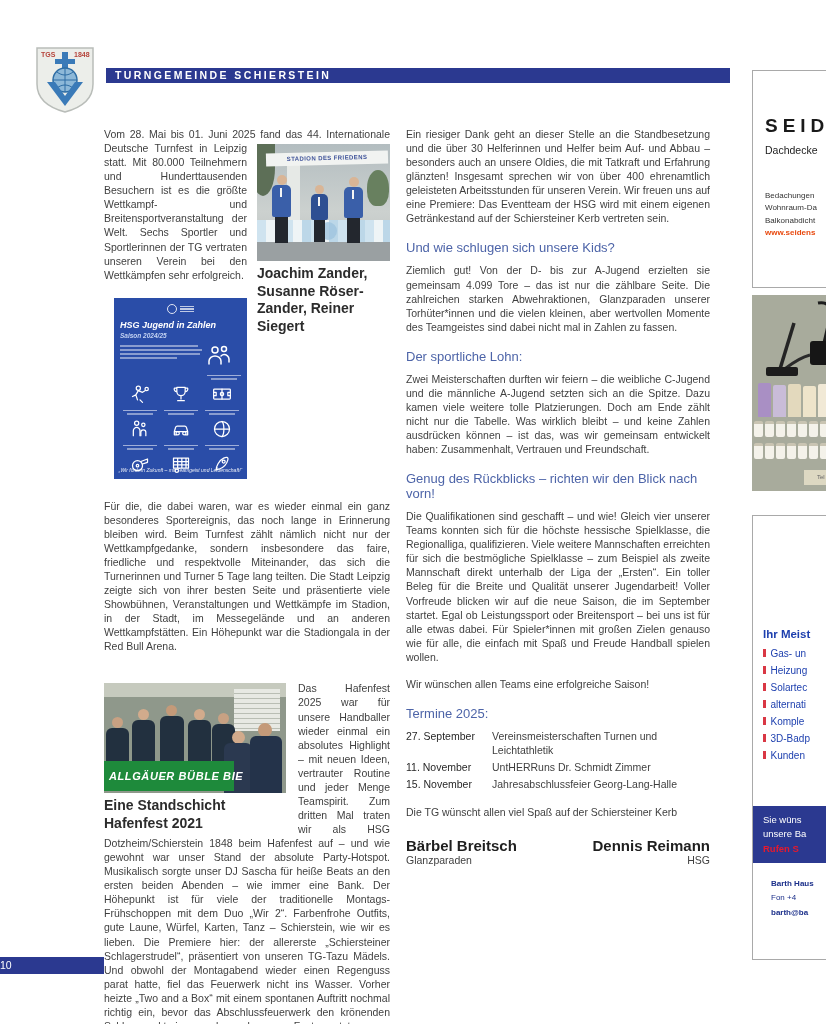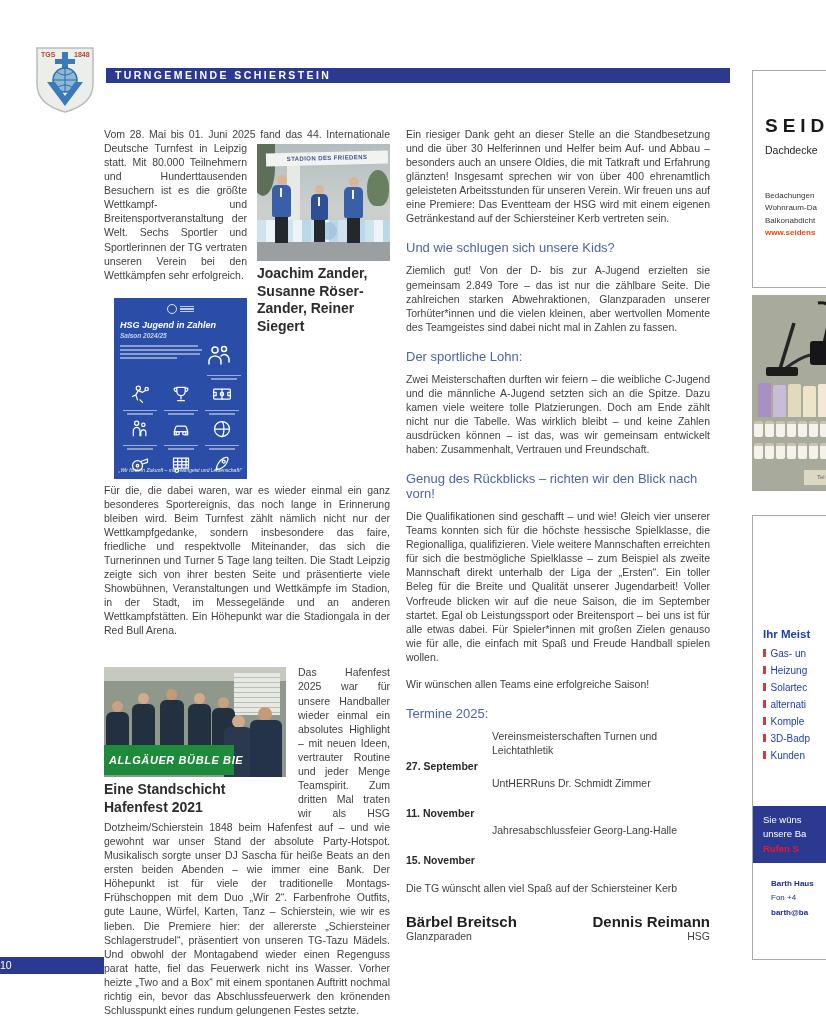--- a/index.html
+++ b/index.html
@@ -30,21 +30,21 @@
   .tree-r{position:absolute;left:110px;top:26px;width:22px;height:36px;background:#68805f;border-radius:50% 50% 40% 40%;}
   .fence{position:absolute;left:0;top:76px;width:133px;height:22px;
     background:repeating-linear-gradient(90deg,#cfe3ef 0 9px,#eef4f6 9px 18px,#bcd7e8 18px 27px);}
   .fence-dot{position:absolute;left:62px;top:78px;width:18px;height:18px;border-radius:50%;background:#9fc4de;opacity:.8;}
   .ground1{position:absolute;left:0;bottom:0;width:133px;height:19px;background:#9aa0a2;}
   .head{position:absolute;border-radius:50%;background:#d9b596;}
   .body-b{position:absolute;border-radius:5px 5px 2px 2px;}
   .legs{position:absolute;background:#23272e;}
   .lany{position:absolute;width:2px;height:9px;background:#f4f4f4;}
 
-  .ig{float:right;width:133px;height:181px;margin:3px 0 4px 10px;background:#2a4da8;color:#fff;position:relative;
+  .ig{float:right;width:133px;height:181px;margin:3px 0 20px 10px;background:#2a4da8;color:#fff;position:relative;
     padding:6px;box-sizing:border-box;}
   .ig-head{display:flex;justify-content:center;align-items:center;gap:3px;height:11px;}
   .ig-circ{width:8px;height:8px;border:1px solid rgba(255,255,255,.85);border-radius:50%;}
   .ig-hl{width:14px;height:1.5px;background:rgba(255,255,255,.7);margin:1px 0;}
   .ig-title{font-size:9px;font-weight:bold;font-style:italic;margin-top:4px;}
   .ig-sub{font-size:6.5px;font-weight:bold;font-style:italic;color:#c3d2f2;margin-top:1px;}
   .ig-introrow{display:flex;gap:5px;margin-top:4px;align-items:flex-start;}
   .ig-bars{flex:1;padding-top:1px;}
   .ig-bar{height:1.5px;background:rgba(255,255,255,.45);margin-bottom:2.5px;}
   .ig-grid{display:grid;grid-template-columns:repeat(3,1fr);gap:4px 2px;margin-top:4px;}
@@ -90,21 +90,21 @@
   .cta-w{color:#fff;font-size:9.5px;line-height:1.5;white-space:nowrap;}
   .cta-r{color:#e8192c;font-size:9.5px;font-weight:bold;line-height:1.5;white-space:nowrap;}
   .ad3-contact{margin-top:14px;padding-left:8px;font-size:8px;color:#1b2f8a;line-height:1.8;white-space:nowrap;}
   .bold{font-weight:bold;}
 
   .pagenum{position:absolute;left:0;top:957px;width:104px;height:17px;background:#2b3990;color:#fff;
     font-size:10.5px;line-height:17px;text-align:left;padding-right:29px;box-sizing:border-box;}
 
   
   .termin-row{display:flex;font-size:10.5px;line-height:1.34;color:#3f3f3f;margin-bottom:3px;}
-  .termin-date{width:86px;flex:none;font-weight:bold;color:#282828;margin-top:30px;}
+  .termin-date{width:86px;flex:none;font-weight:normal;color:#282828;}
   .termin-event{flex:1;}
   .sig-row{display:flex;justify-content:space-between;margin-top:18px;}
   .sig-name{font-size:15px;font-weight:bold;color:#1f1f1f;}
   .sig-role{font-size:10.5px;color:#3f3f3f;}
   .sig-r{text-align:right;}
   .clear{clear:both;}
 </style>
 </head>
 <body>
 
@@ -258,21 +258,21 @@
       </span>
       <span>Das Hafenfest 2025 war für unsere Handballer wieder einmal ein absolutes Highlight – mit neuen Ideen, vertrauter Routine und jeder Menge Teamspirit. Zum dritten Mal traten wir als</span>
       <span>HSG Dotzheim/Schierstein 1848 beim Hafenfest auf – und wie gewohnt war unser Stand der absolute Party-Hotspot. Musikalisch sorgte unser DJ Sascha für heiße Beats an den ersten beiden Abenden – wie immer eine Bank. Der Höhepunkt ist für viele der traditionelle Montags-Frühschoppen mit dem Duo „Wir 2“. Farbenfrohe Outfits, gute Laune, Würfel, Karten, Tanz – Schierstein, wie wir es lieben. Die Premiere hier: der allererste „Schiersteiner Schlagerstrudel“, präsentiert von unseren TG-Tazu Mädels. Und obwohl der Montagabend wieder einen Regenguss parat hatte, fiel das Feuerwerk nicht ins Wasser. Vorher heizte „Two and a Box“ mit einem spontanen Auftritt nochmal richtig ein, bevor das Abschlussfeuerwerk den krönenden Schlusspunkt eines rundum gelungenen Festes setzte.</span>
       <span class="clear" style="display:block"></span>
     </div>
   </div>
 
   <div class="col-r">
     <div class="para">Ein riesiger Dank geht an dieser Stelle an die Standbesetzung und die über 30 Helferinnen und Helfer beim Auf- und Abbau – besonders auch an unsere Oldies, die mit Tatkraft und Erfahrung glänzten! Insgesamt sprechen wir von über 400 ehrenamtlich geleisteten Arbeitsstunden für unseren Verein. Wir freuen uns auf eine Premiere: Das Eventteam der HSG wird mit einem eigenen Getränkestand auf der Schiersteiner Kerb vertreten sein.</div>
     <div class="subhead">Und wie schlugen sich unsere Kids?</div>
-    <div class="para">Ziemlich gut! Von der D- bis zur A-Jugend erzielten sie gemeinsam 2.849 Tore – das ist nur die zählbare Seite. Die zahlreichen starken Abwehraktionen, Glanzparaden unserer Torhüter*innen und die vielen kleinen, aber wertvollen Momente des Teamgeistes sind dabei nicht mal in Zahlen zu fassen.</div>
+    <div class="para">Ziemlich gut! Von der D- bis zur A-Jugend erzielten sie gemeinsam 4.099 Tore – das ist nur die zählbare Seite. Die zahlreichen starken Abwehraktionen, Glanzparaden unserer Torhüter*innen und die vielen kleinen, aber wertvollen Momente des Teamgeistes sind dabei nicht mal in Zahlen zu fassen.</div>
     <div class="subhead">Der sportliche Lohn:</div>
     <div class="para">Zwei Meisterschaften durften wir feiern – die weibliche C-Jugend und die männliche A-Jugend setzten sich an die Spitze. Dazu kamen viele weitere tolle Platzierungen. Doch am Ende zählt nicht nur die Tabelle. Was wirklich bleibt – und keine Zahlen ausdrücken können – ist das, was wir gemeinsam entwickelt haben: Zusammenhalt, Vertrauen und Freundschaft.</div>
     <div class="subhead">Genug des Rückblicks – richten wir den Blick nach vorn!</div>
     <div class="para">Die Qualifikationen sind geschafft – und wie! Gleich vier unserer Teams konnten sich für die höchste hessische Spielklasse, die Regionalliga, qualifizieren. Viele weitere Mannschaften erreichten für sich die bestmögliche Spielklasse – zum Beispiel als zweite Mannschaft direkt unterhalb der Liga der „Ersten“. Ein toller Beleg für die Breite und Qualität unserer Jugendarbeit! Voller Vorfreude blicken wir auf die neue Saison, die im September startet. Egal ob Leistungssport oder Breitensport – bei uns ist für alle etwas dabei. Für Spieler*innen mit großen Zielen genauso wie für alle, die einfach mit Spaß und Freude Handball spielen wollen.</div>
     <div class="para">Wir wünschen allen Teams eine erfolgreiche Saison!</div>
     <div class="subhead">Termine 2025:</div>
 
     <div class="termin-row">
       <div class="termin-date">27. September</div>
       <div class="termin-event">Vereinsmeisterschaften Turnen und Leichtathletik</div>

